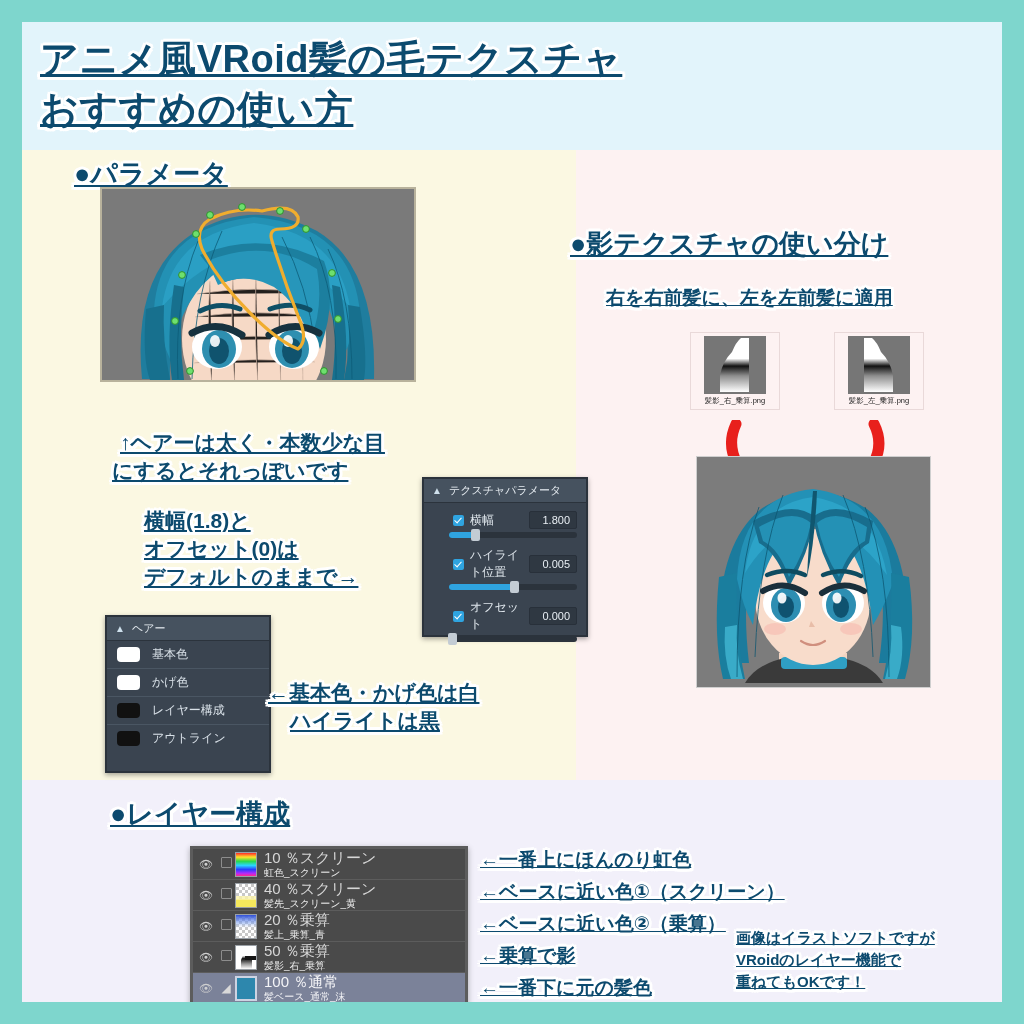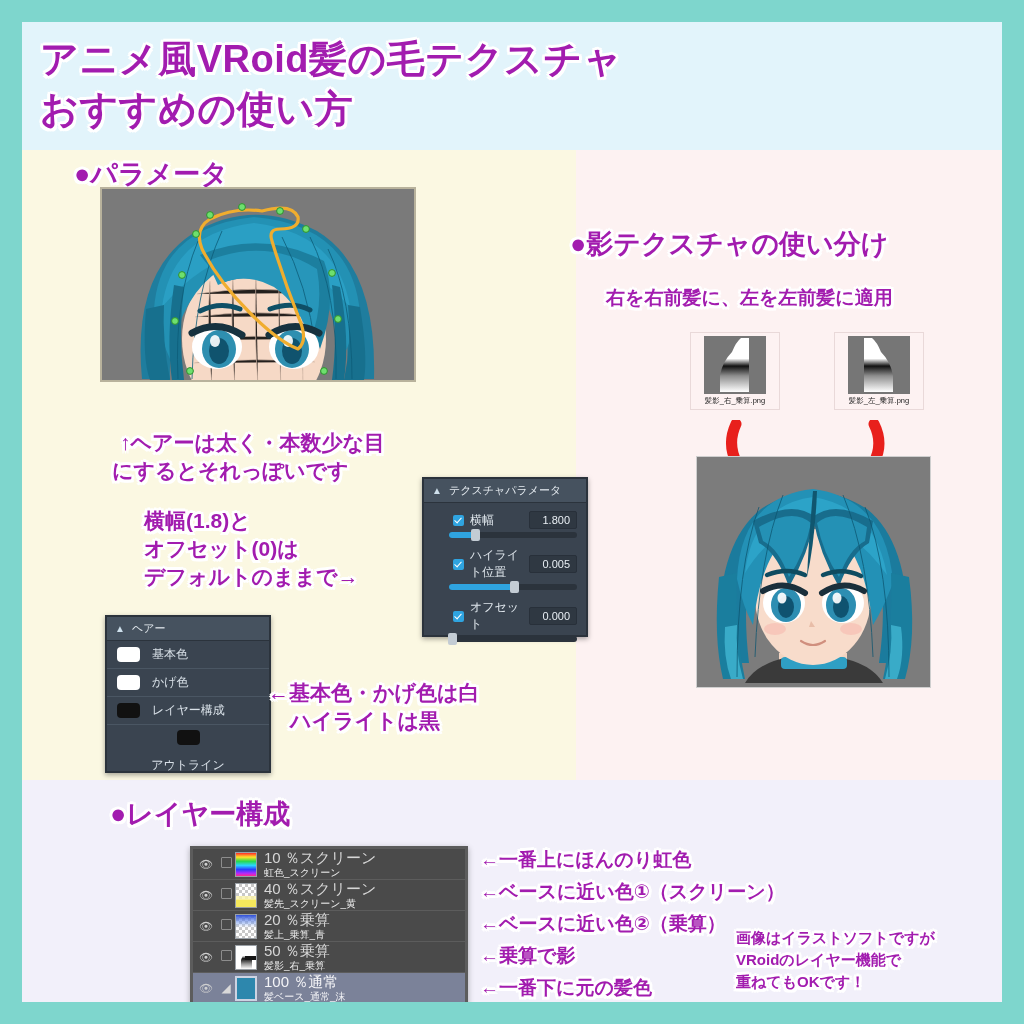--- a/index.html
+++ b/index.html
@@ -32,23 +32,24 @@
     background: #fdf2f2;
   }
   .band-lav {
     position: absolute; left: 0; top: 758px; width: 100%; height: 222px;
     background: #f2f0fa;
   }
 
   
   .t {
     position: absolute;
-    color: #a21caf;
+    color: #0c4a6e;
     white-space: pre;
     line-height: 1.22;
+    text-decoration: underline;
   }
 
   .title-line {
     font-size: 38px; font-weight: 700; letter-spacing: .5px;
   }
   .head {
     font-size: 27px; font-weight: 700;
   }
   .sub {
     font-size: 19px; font-weight: 700; text-align: center;
@@ -134,21 +135,21 @@
     position: absolute; top: -3px; width: 9px; height: 12px;
     background: #c3ccd4; border-radius: 2px; transform: translateX(-4px);
   }
 
   
   #hair-panel { left: 83px; top: 593px; width: 166px; height: 158px; }
   .hrow {
     display: flex; align-items: center; gap: 12px;
     padding: 5px 10px; border-bottom: 1px solid #4a5663;
   }
-  .hrow:last-child { border-bottom: none; flex-direction: column; }
+  .hrow:last-child { border-bottom: none; }
   .swatch {
     width: 23px; height: 15px; border-radius: 4px; flex: none;
   }
   .sw-white { background: #ffffff; }
   .sw-black { background: #111111; }
   .hlabel { color: #d9e1e8; font-size: 12px; }
 
   
   #layer-panel {
     position: absolute; left: 168px; top: 824px; width: 278px; height: 172px;

